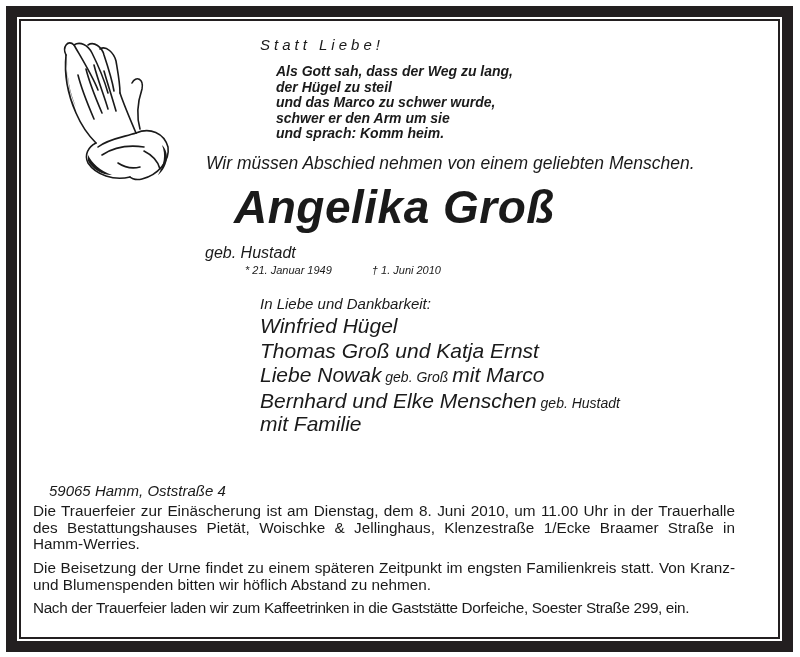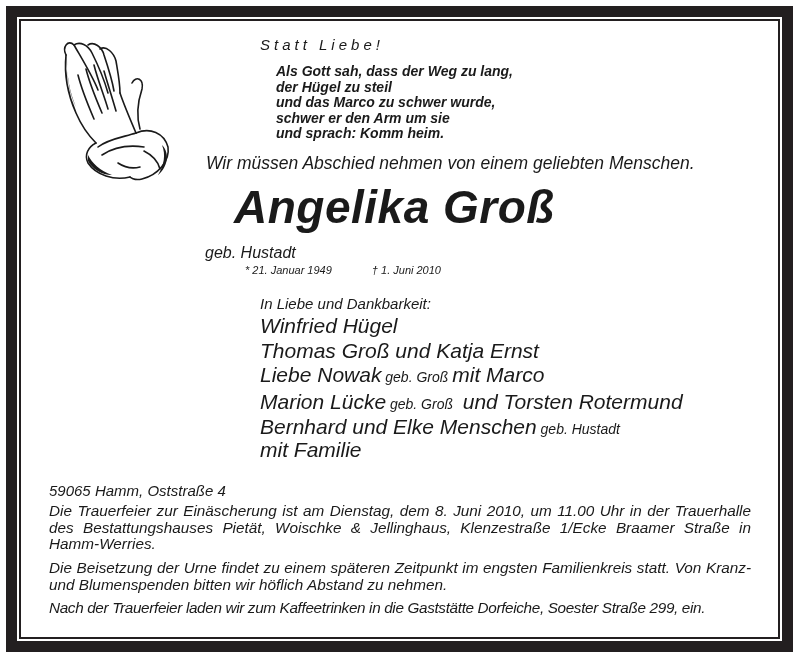--- a/index.html
+++ b/index.html
@@ -17,21 +17,21 @@
   .abschied { left:206px; top:153px; font-size:17.5px;text-align:right; }
   .name { left:204px; top:180px; font-size:46px; font-weight:bold; letter-spacing:0.5px;margin-left:30px; }
   .geb { left:205px; top:244px; font-size:16px; }
   .dates { left:205px; top:264px; font-size:11px;margin-left:40px; }
   .dates .d2 { margin-left:40px; }
   .liebe { left:260px; top:295px; font-size:15px; }
   .mourners { left:260px; top:314px; font-size:21px; line-height:24.5px; }
   .mourners div { white-space:nowrap; }
   .small { font-size:14px; }
   .addr { left:49px; top:482px; font-size:15px; }
-  .para { position:absolute; left:49px; width:702px; font-style:italic;
+  .para { position:absolute; left:33px; width:702px; 
           font-size:15.3px; line-height:16.5px; text-align:justify; }
   .p1 { top:503px; }
   .p2 { top:560px; }
   .p3 { top:600px; letter-spacing:-0.35px; white-space:nowrap; }
 </style>
 </head>
 <body>
 
 <div class="outer">
   <div class="inner"></div>
@@ -83,21 +83,20 @@
 <div class="abs dates">
   <span>* 21. Januar 1949</span><span class="d2">† 1. Juni 2010</span>
 </div>
 
 <div class="abs liebe">In Liebe und Dankbarkeit:</div>
 
 <div class="abs mourners">
   <div><span>Winfried Hügel</span></div>
   <div><span>Thomas Groß und Katja Ernst</span></div>
   <div><span>Liebe Nowak</span><span class="small" style="white-space:pre"> geb. Groß </span><span>mit Marco</span></div>
-  <div><span>Marion Lücke</span><span class="small" style="white-space:pre"> geb. Groß </span><span style="white-space:pre"> und Torsten Rotermund</span></div>
   <div style="line-height:21px;"><span>Bernhard und Elke Menschen</span><span class="small" style="white-space:pre"> geb. Hustadt</span></div>
   <div style="line-height:20px;"><span>mit Familie</span></div>
 </div>
 
 <div class="abs addr">59065 Hamm, Oststraße 4</div>
 
 <div class="para p1">Die Trauerfeier zur Einäscherung ist am Dienstag, dem 8. Juni 2010, um 11.00 Uhr in der Trauerhalle des Bestattungshauses Pietät, Woischke &amp; Jellinghaus, Klenzestraße 1/Ecke Braamer Straße in Hamm-Werries.</div>
 <div class="para p2">Die Beisetzung der Urne findet zu einem späteren Zeitpunkt im engsten Familienkreis statt. Von Kranz- und Blumenspenden bitten wir höflich Abstand zu nehmen.</div>
 <div class="para p3">Nach der Trauerfeier laden wir zum Kaffeetrinken in die Gaststätte Dorfeiche, Soester Straße 299, ein.</div>
 

